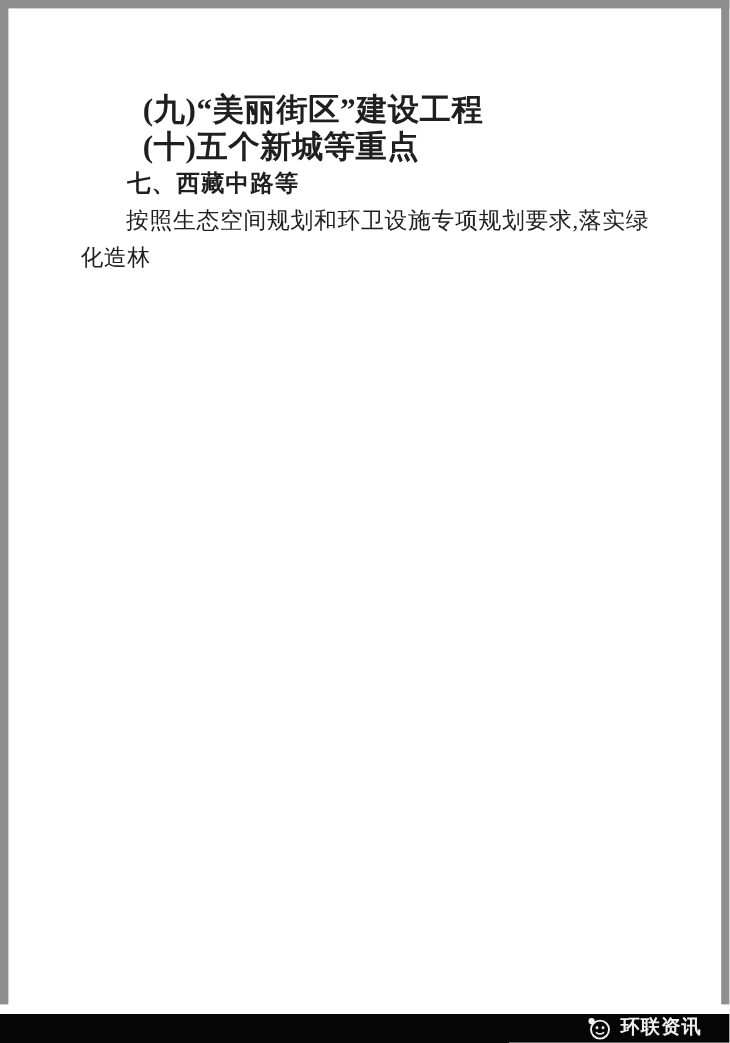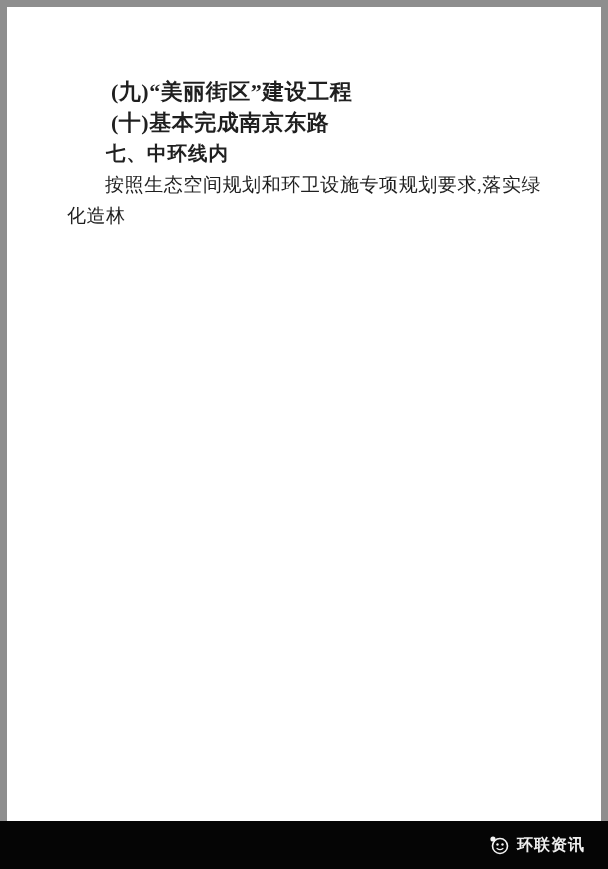--- a/index.html
+++ b/index.html
@@ -28,36 +28,36 @@
   .para {
     margin: 0;
     text-align: justify;
     text-justify: inter-character;
   }
   .indent { text-indent: 2em; }
   .h-kai {
     margin: 0;
     font-weight: 700;
     text-indent: 2em;
-    font-size: 22px;
+    font-size: 26px;
     line-height: 31px;
   }
   .h-hei {
     margin: 0;
     font-family: "Liberation Sans", "DejaVu Sans", sans-serif;
     font-weight: 700;
     text-indent: 2em;
     font-size: 19.5px;
     line-height: 31px;
     letter-spacing: 1px;
   }
   .footer-bar {
     position: absolute;
     left: 0; bottom: 0;
-    width: 608px; height: 48px;
+    width: 608px; height: 24px;
     background: #050505;
     display: flex;
     align-items: center;
     justify-content: flex-end;
     padding-right: 23px;
     box-sizing: border-box;
   }
   .brand-logo { width: 22px; height: 22px; margin-right: 7px; flex: 0 0 auto; }
   .brand-name {
     color: #efefef;
@@ -70,22 +70,22 @@
 </style>
 </head>
 <body>
 
 <div class="edge edge-top"></div>
 <div class="edge edge-left"></div>
 <div class="edge edge-right"></div>
 
 <div class="page-body">
   <p class="h-kai">(九)“美丽街区”建设工程</p>
-  <p class="h-kai">(十)基本完成南京东路</p>
-  <p class="h-hei">七、中环线内</p>
+  <p class="h-kai">(十)五个新城等重点</p>
+  <p class="h-hei">七、西藏中路等</p>
   <p class="para indent">按照生态空间规划和环卫设施专项规划要求,落实绿化造林</p>
 
 </div>
 
 <div class="footer-bar">
   <span class="brand-logo">
     <svg width="22" height="22" viewBox="0 0 22 22">
       <circle cx="12" cy="12" r="7.5" fill="none" stroke="#f2f2f2" stroke-width="1.6"></circle>
       <circle cx="5" cy="5" r="2.6" fill="#f2f2f2"></circle>
       <circle cx="9.5" cy="10.5" r="1.2" fill="#f2f2f2"></circle>

